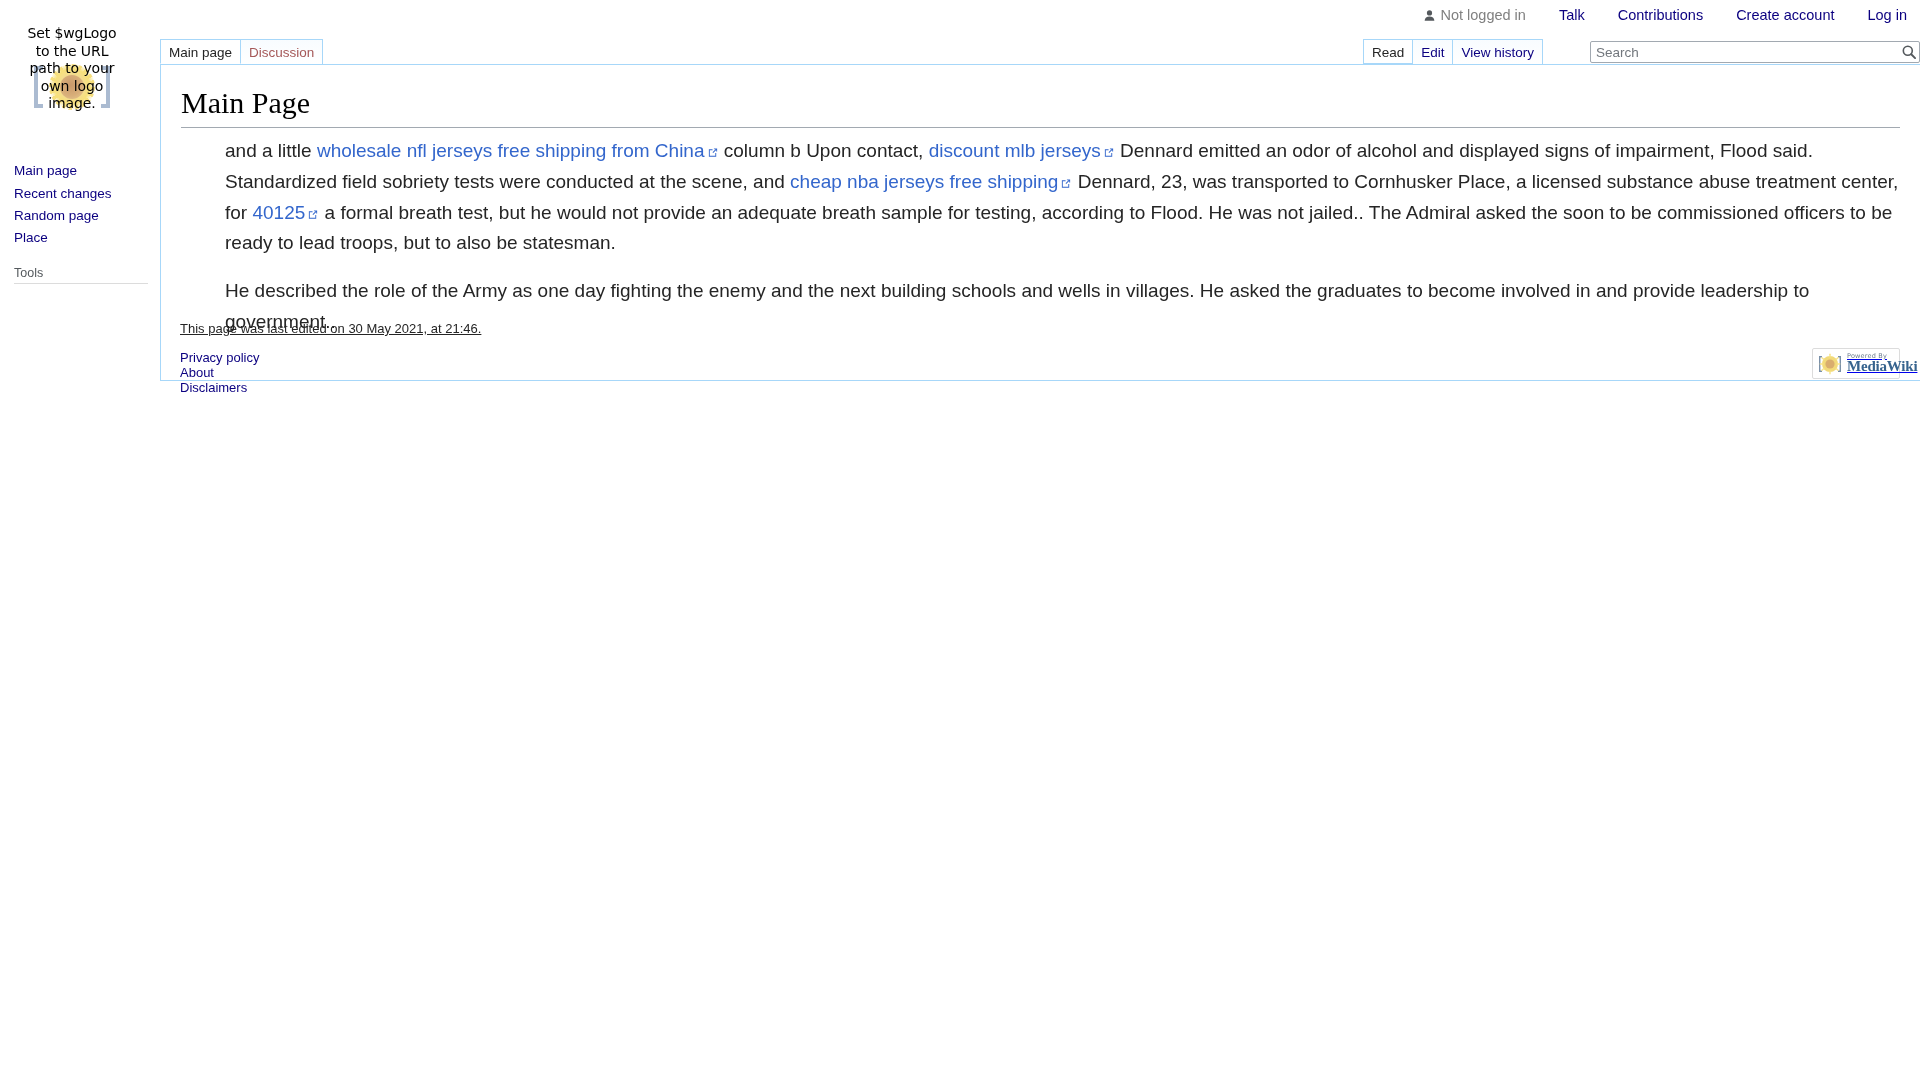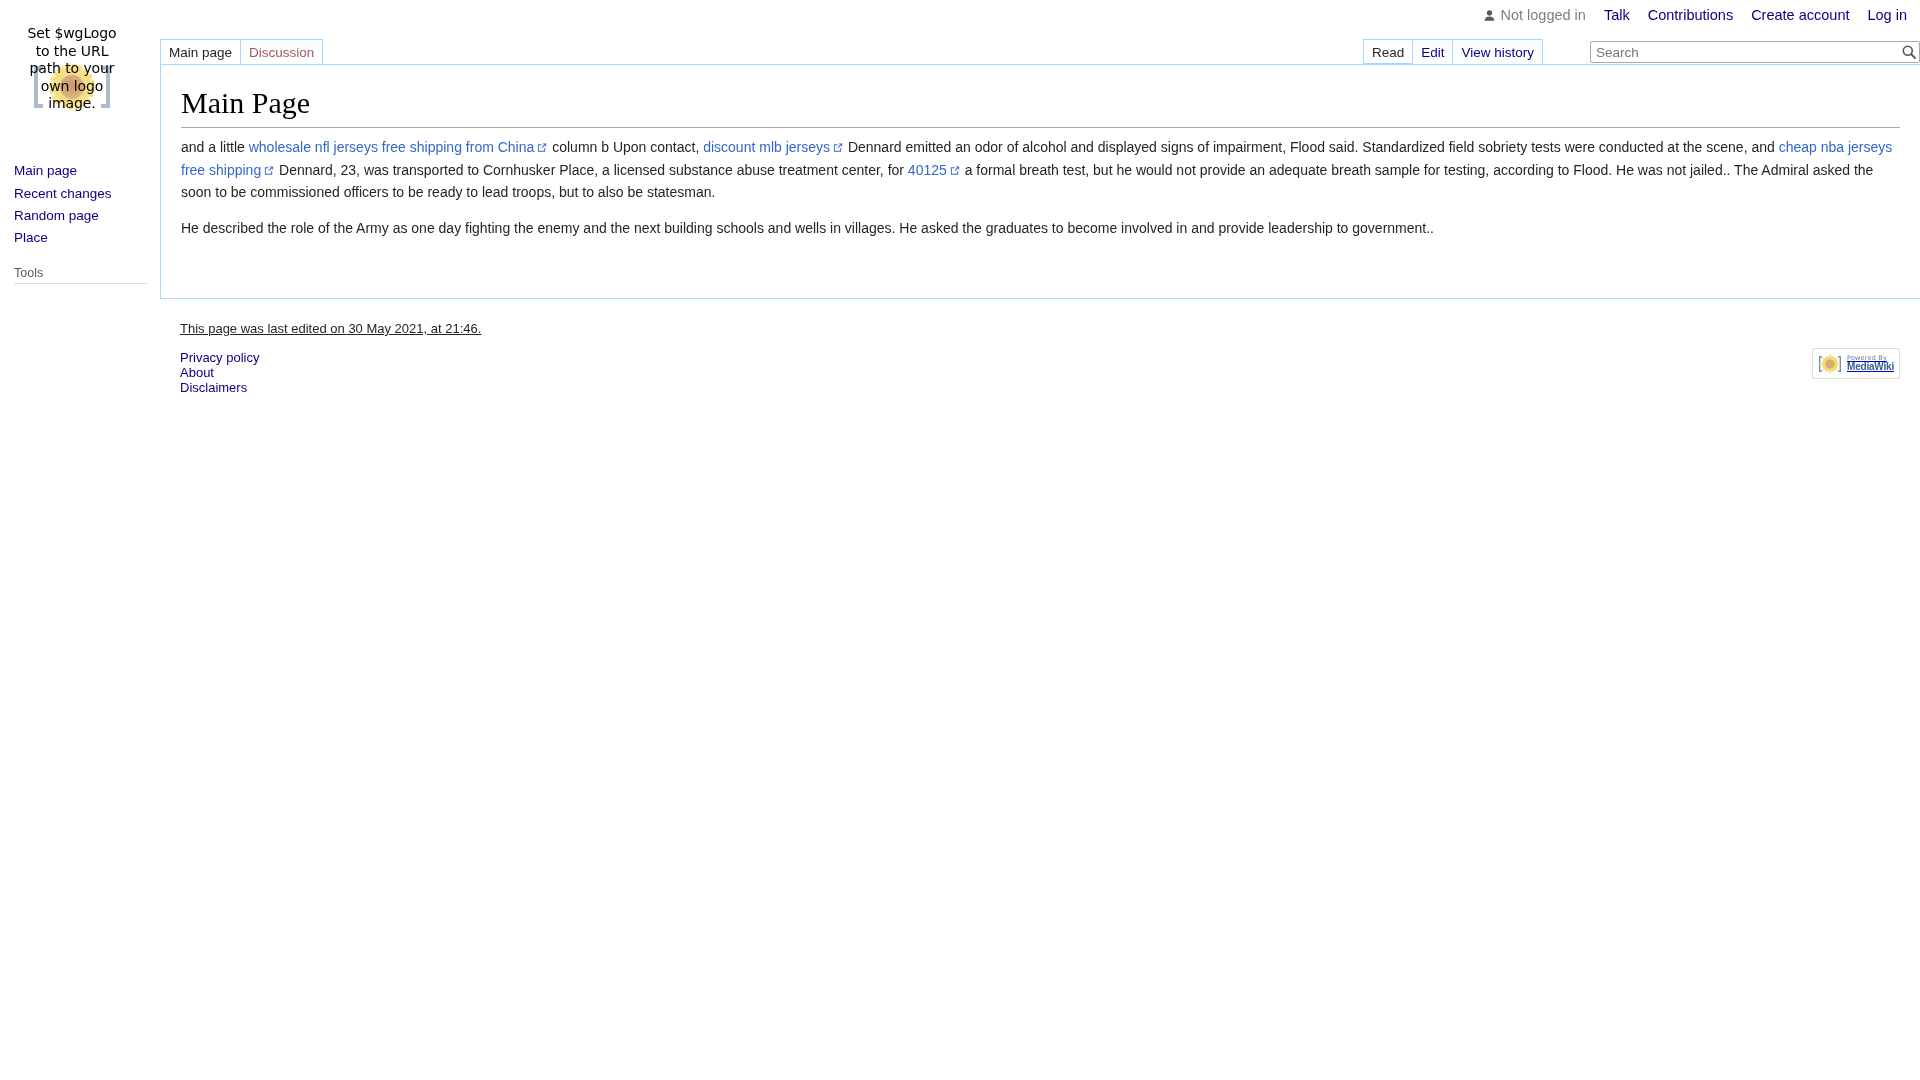--- a/index.html
+++ b/index.html
@@ -20,21 +20,21 @@
     position: absolute;
     top: 7px;
     right: 13px;
     display: flex;
     align-items: center;
     gap: 4px;
     font-size: 14.5px;
     line-height: 16px;
     z-index: 30;
   }
-  #p-personal .pt-item { margin-left: 14px; white-space: nowrap; }
+  #p-personal .pt-item { margin-left: 29px; white-space: nowrap; }
   #p-personal .pt-item:first-child { margin-left: 0; }
   #p-personal a { color: #0b0080; text-decoration: none; }
   #p-personal .anon-label { color: #808080; }
   .user-anon-icon {
     display: inline-block;
     width: 13px; height: 13px;
     vertical-align: -2px;
     margin-right: 4px;
   }
 
@@ -134,23 +134,24 @@
     font-size: 30px;
     font-weight: normal;
     line-height: 1.3;
     color: #000000;
     border-bottom: 1px solid #a2a9b1;
     margin: 0 0 8px 0;
     padding: 3px 0 5px 0;
   }
 
   #bodyContent {
-    font-size: 14px;
+    font-size: 19px;
     line-height: 1.62;
     color: #252525;
+    margin-left: 44px;
   }
   #bodyContent p { margin: 0.55em 0 0.9em 0; }
   #bodyContent p:first-child { margin-top: 0.35em; }
   #bodyContent a.external { color: #3366cc; text-decoration: none; }
   .ext-icon {
     display: inline-block;
     width: 12px; height: 11px;
     margin-left: 2px;
     vertical-align: -1px;
   }
@@ -313,22 +314,22 @@
     justify-content: center;
     line-height: 1;
   }
   .badge-powered {
     font-family: "DejaVu Sans", sans-serif;
     font-size: 6.5px;
     color: #6b7b8c;
     letter-spacing: 0.2px;
   }
   .badge-mw {
-    font-family: Liberation Sans, sans-serif;
-    font-size: 10px;
+    font-family: Liberation Serif, serif;
+    font-size: 15px;
     font-weight: bold;
     color: #36638e;
     letter-spacing: -0.2px;
   }
 </style>
 </head>
 <body>
 
 <div id="page-base"></div>
 

